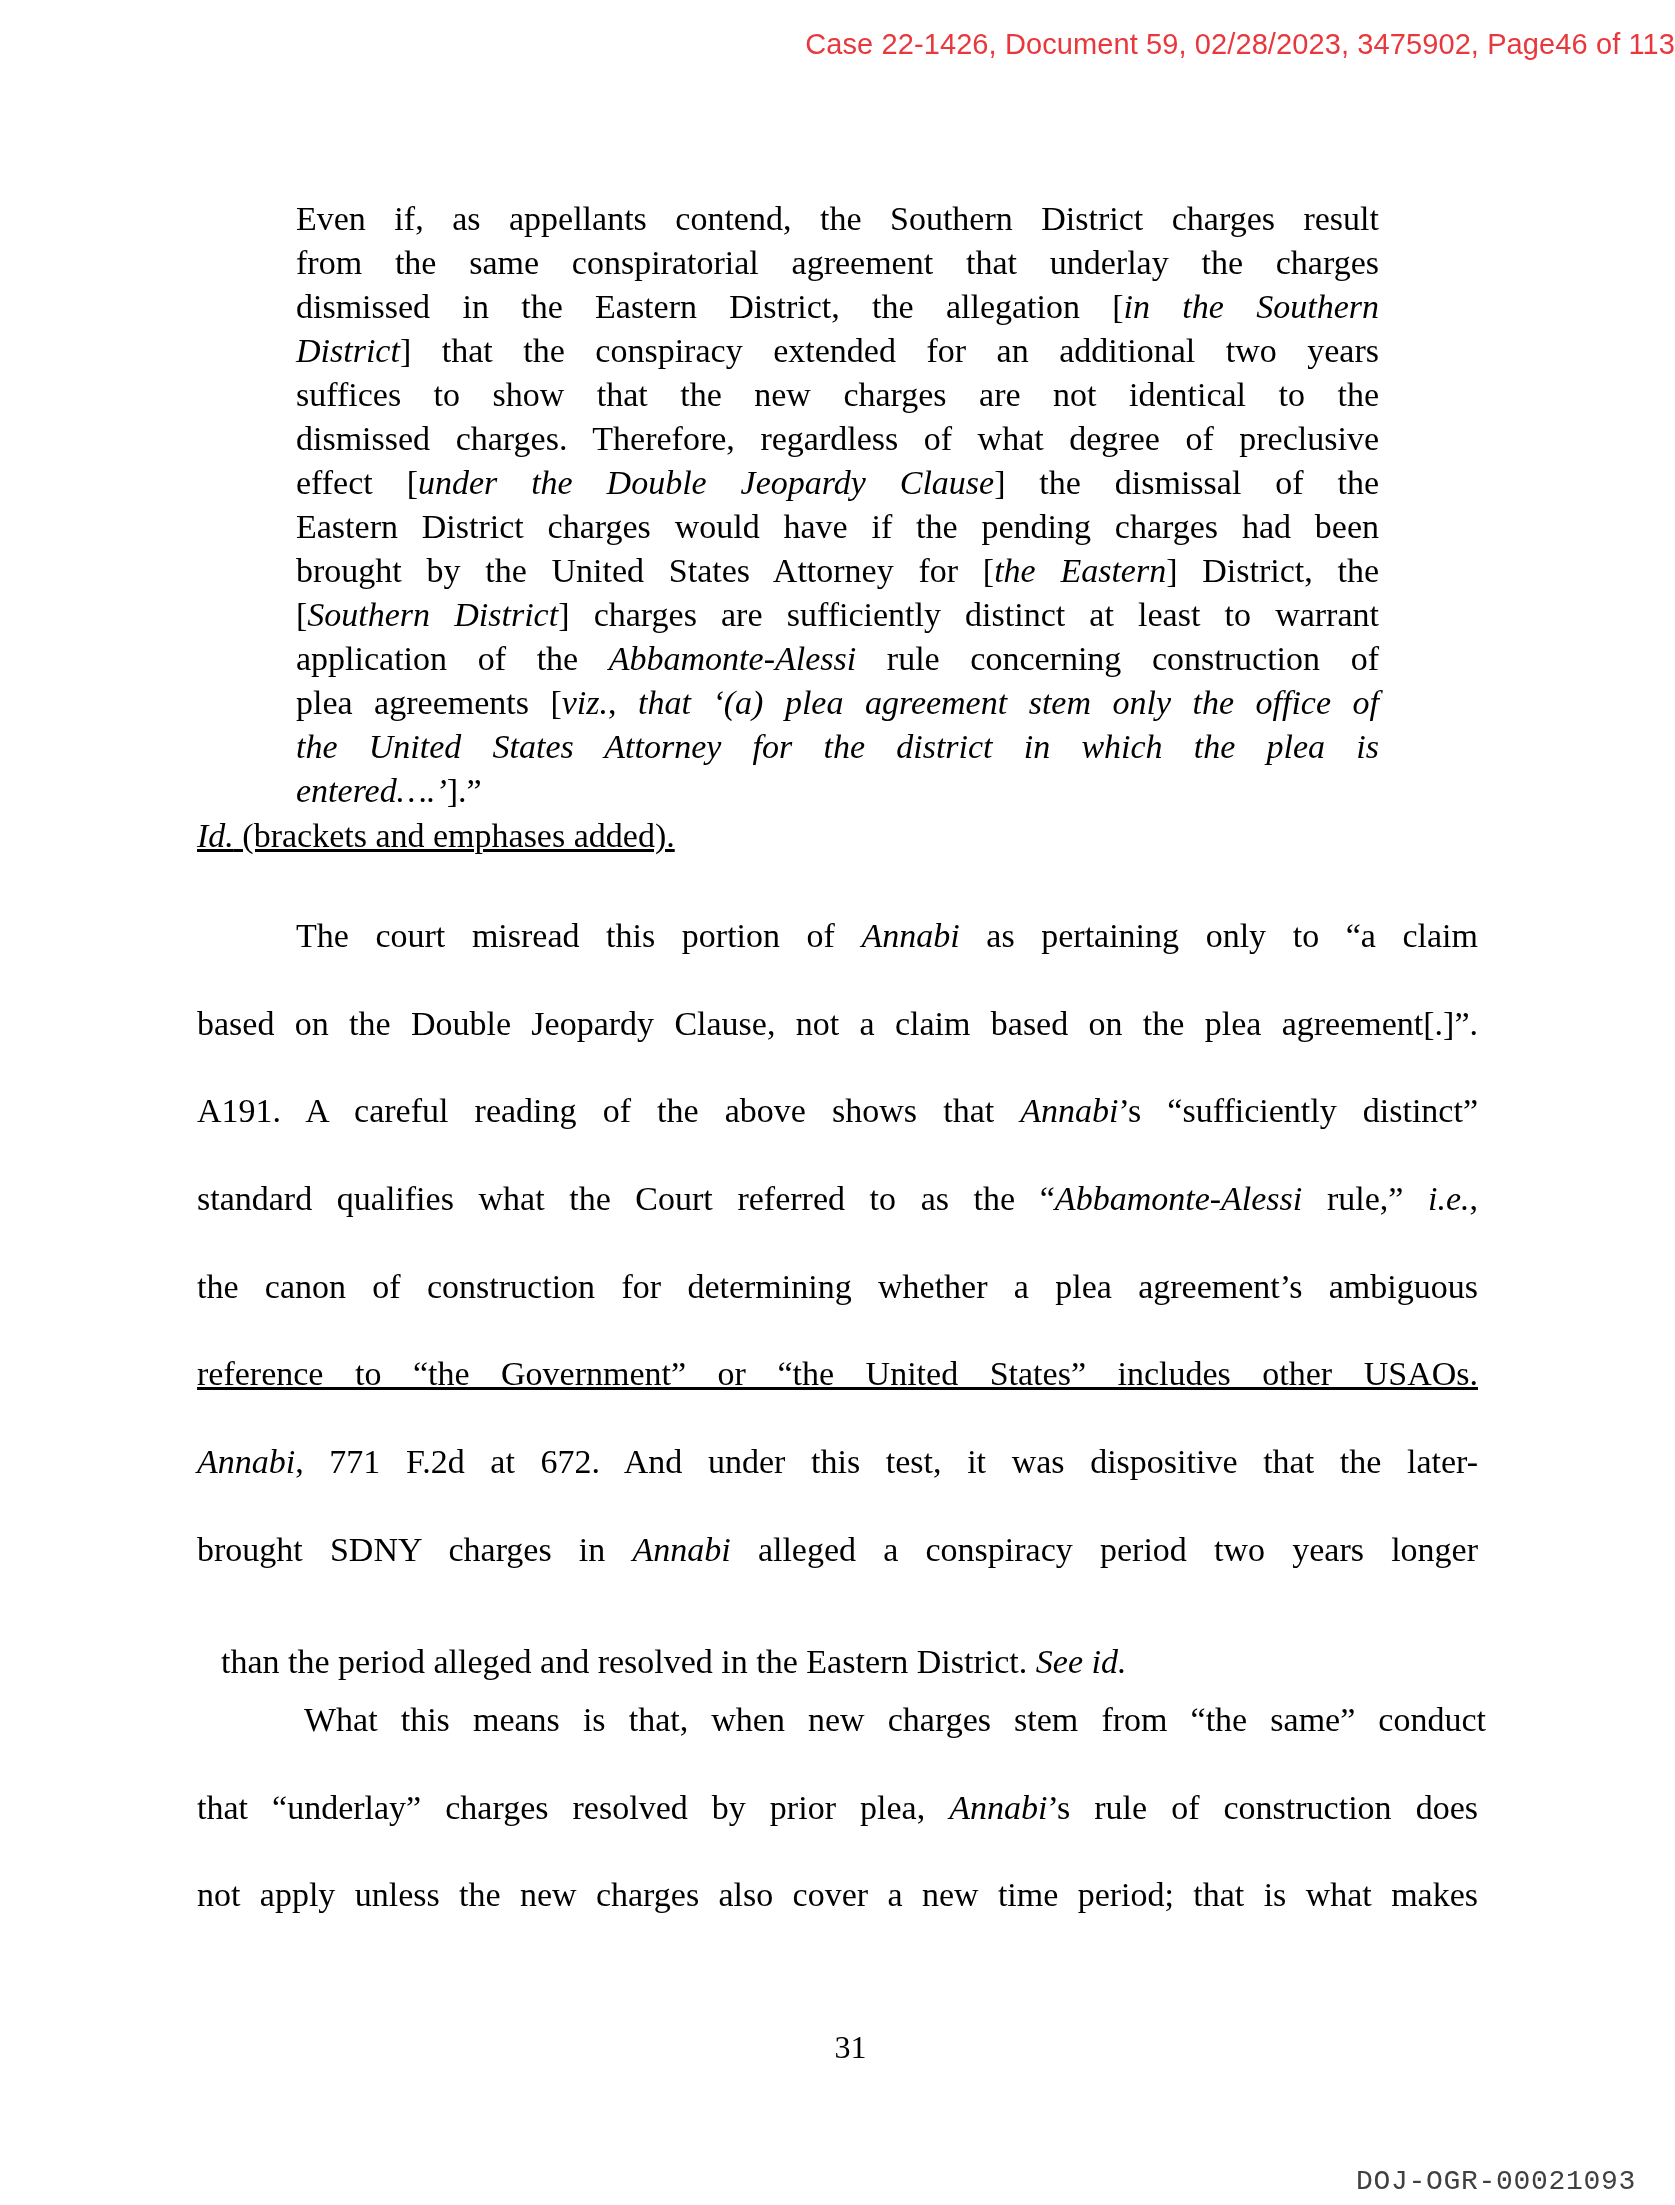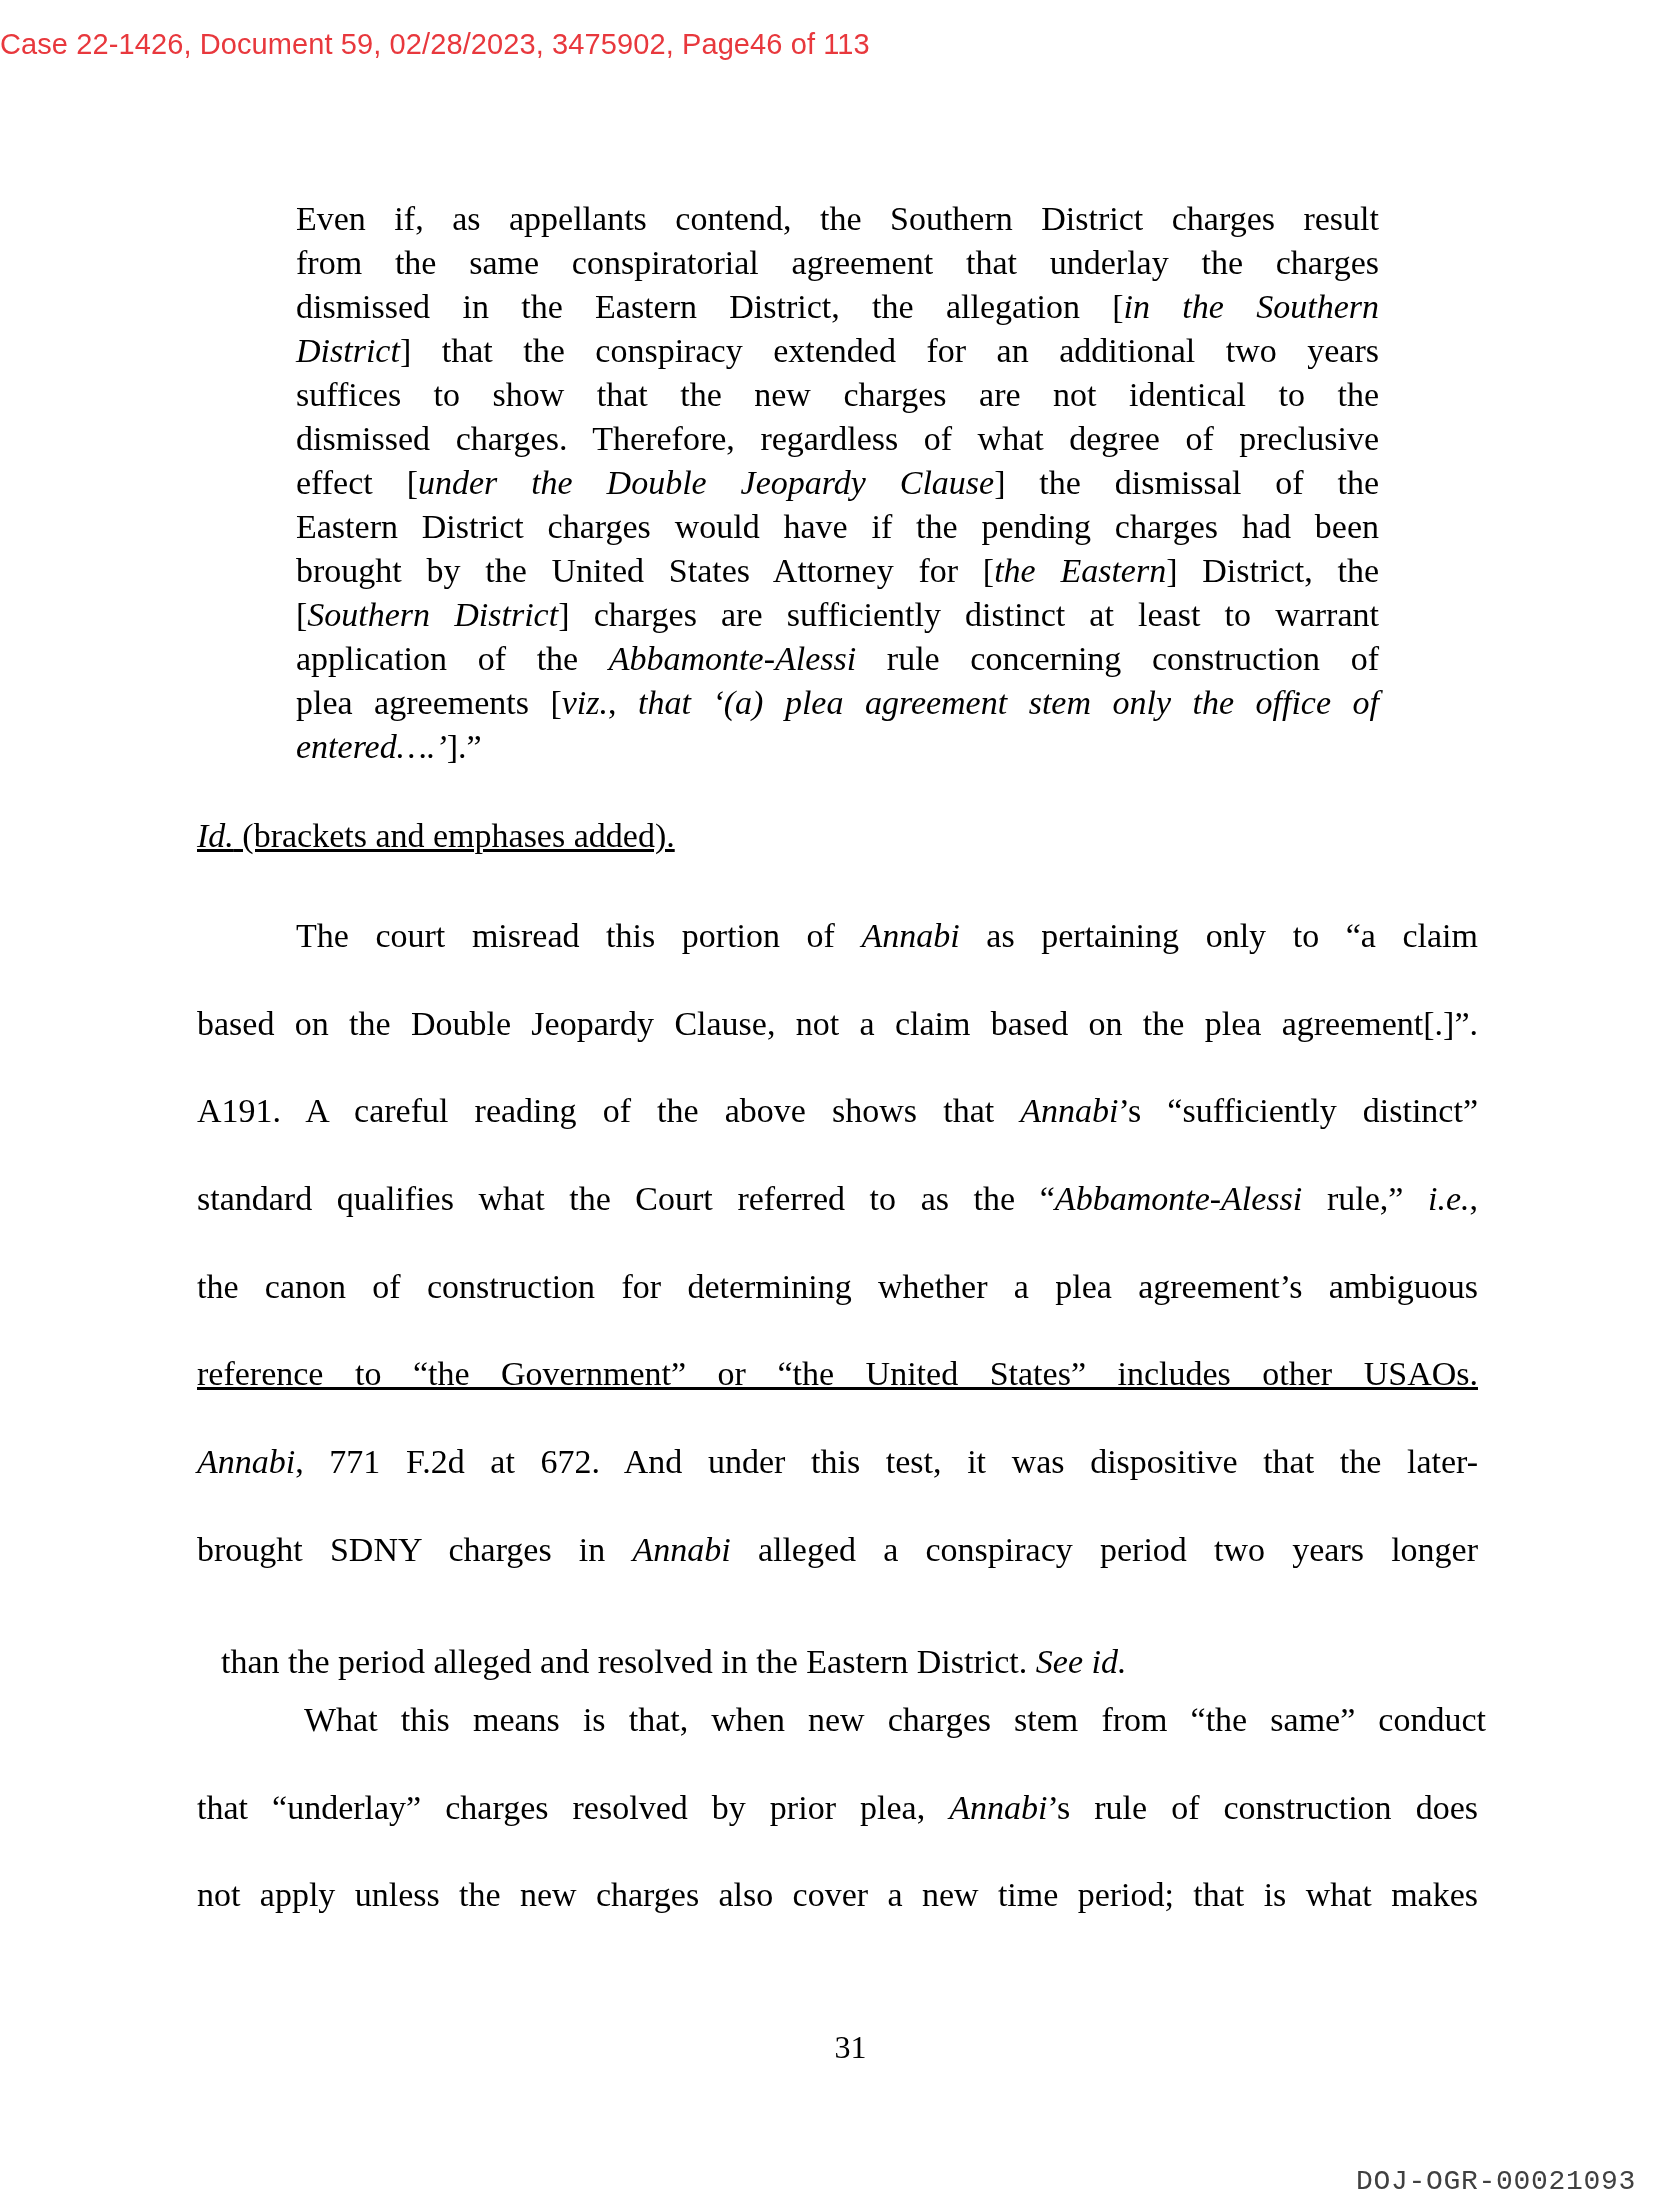--- a/index.html
+++ b/index.html
@@ -13,21 +13,21 @@
       position: relative;
       overflow: hidden;
       font-family: "Liberation Serif", "DejaVu Serif", serif;
       color: #000000;
     }
     .header-stamp {
       position: absolute;
       top: 28px;
       left: 0;
       width: 1675px;
-      text-align: left;
+      text-align: right;
       font-family: "Liberation Sans", "DejaVu Sans", sans-serif;
       font-size: 29px;
       color: #e8383d;
       letter-spacing: 0.1px;
     }
     .block-quote {
       position: absolute;
       left: 296px;
       top: 197px;
       width: 1083px;
@@ -109,20 +109,21 @@
     <span class="line"><span>dismissed in the Eastern District, the allegation [</span><em>in the Southern</em></span>
     <span class="line"><em>District</em><span>] that the conspiracy extended for an additional two years</span></span>
     <span class="line"><span>suffices to show that the new charges are not identical to the</span></span>
     <span class="line"><span>dismissed charges.  Therefore, regardless of what degree of preclusive</span></span>
     <span class="line"><span>effect [</span><em>under the Double Jeopardy Clause</em><span>] the dismissal of the</span></span>
     <span class="line"><span>Eastern District charges would have if the pending charges had been</span></span>
     <span class="line"><span>brought by the United States Attorney for [</span><em>the Eastern</em><span>] District, the</span></span>
     <span class="line"><span>[</span><em>Southern District</em><span>] charges are sufficiently distinct at least to warrant</span></span>
     <span class="line"><span>application of the </span><em>Abbamonte-Alessi</em><span> rule concerning construction of</span></span>
     <span class="line"><span>plea agreements [</span><em>viz.</em><span>, </span><em>that ‘(a) plea agreement stem only the office of</em></span>
+    <span class="line"><em>the United States Attorney for the district in which the plea is</em></span>
     <span class="line last"><em>entered….’</em><span>].”</span></span>
   </div>
 
 <div class="citation-line" id="citation-line"><em>Id.</em><span> (brackets and emphases added).</span></div>
 
 <div class="body-text" id="para-1" style="top:913px;">
     <div class="body-line indent" style="top: 0px;"><span>The court misread this portion of </span><em>Annabi</em><span> as pertaining only to “a claim</span></div>
     <div class="body-line" style="top: 88px;"><span>based on the Double Jeopardy Clause, not a claim based on the plea agreement[.]”.</span></div>
     <div class="body-line" style="top: 175px;"><span>A191. A careful reading of the above shows that </span><em>Annabi</em><span>’s “sufficiently distinct”</span></div>
     <div class="body-line" style="top: 263px;"><span>standard qualifies what the Court referred to as the “</span><em>Abbamonte-Alessi</em><span> rule,” </span><em>i.e.</em><span>,</span></div>

